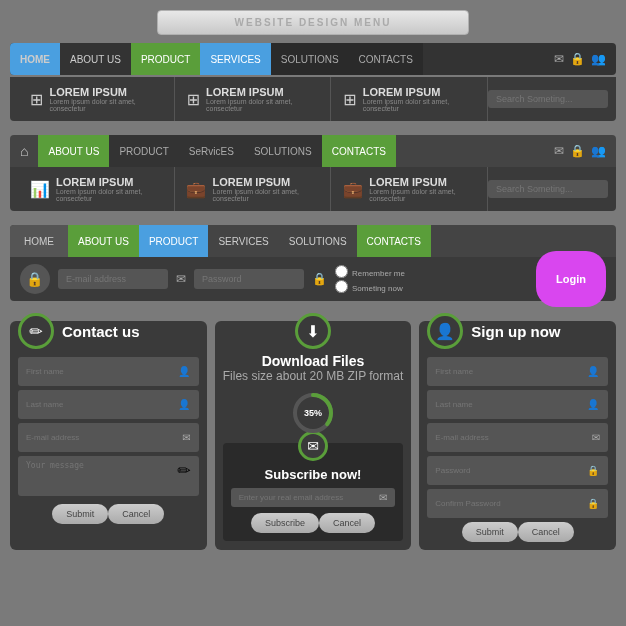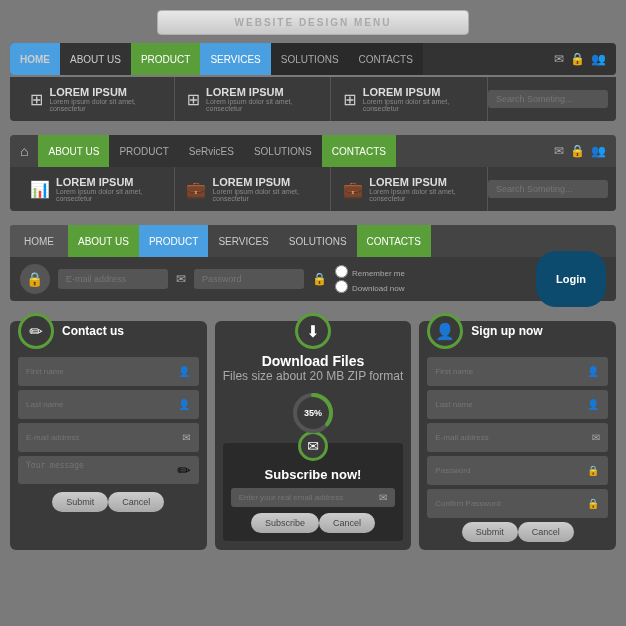--- a/index.html
+++ b/index.html
@@ -229,21 +229,21 @@
     }
     .login-radio-group {
       display: flex;
       flex-direction: column;
       gap: 2px;
       font-size: 8px;
       color: #aaa;
     }
     .login-radio-group label { display: flex; align-items: flex-end; gap: 4px; cursor: pointer; }
     .login-btn {
-      background: #0c4a6e;
+      background: #d946ef;
       color: white;
       border: none;
       border-radius: 20px;
       padding: 22px 20px;
       font-size: 11px;
       font-weight: bold;
       cursor: pointer;
       margin-left: auto;
     }
 
@@ -279,21 +279,21 @@
       height: 36px;
       display: flex;
       align-items: center;
       justify-content: center;
       font-size: 16px;
       color: white;
       flex-shrink: 0;
     }
     .card-title {
       color: white;
-      font-size: 12px;
+      font-size: 15px;
       font-weight: bold;
     }
 
     .form-input-row {
       background: #555;
       border-radius: 3px;
       display: flex;
       align-items: center;
       padding: 9px 8px;
       margin-bottom: 4px;
@@ -306,21 +306,21 @@
       outline: none;
       flex: 1;
     }
     .form-input-row .input-icon { color: #aaa; font-size: 10px; }
 
     .textarea-row {
       background: #555;
       border-radius: 3px;
       padding: 5px 8px;
       margin-bottom: 8px;
-      height: 28px;
+      height: 40px;
       display: flex;
       align-items: flex-start;
     }
     .textarea-row textarea {
       background: transparent;
       border: none;
       color: #aaa;
       font-size: 8px;
       outline: none;
       flex: 1;
@@ -563,21 +563,21 @@
     <span style="color:#aaa;font-size:12px;">✉</span>
     <input class="login-input" type="password" placeholder="Password" style="">
     <span style="color:#aaa;font-size:12px;">🔒</span>
     <div class="login-radio-group">
       <label>
           <input type="radio" name="rem" style="">
           <span>Remember me</span>
         </label>
       <label>
           <input type="radio" name="rem" style="">
-          <span>Download now</span>
+          <span>Someting now</span>
         </label>
     </div>
     <button class="login-btn">Login</button>
   </div>
 </div>
 
 <div class="cards-row">
 
   <div class="card">
     <div class="card-header">

